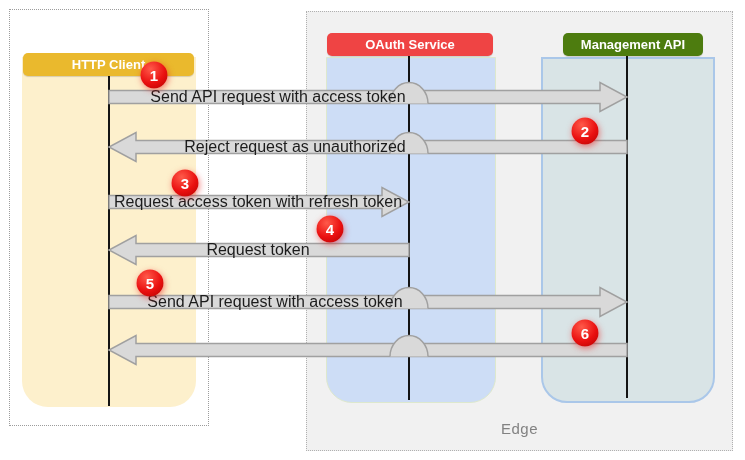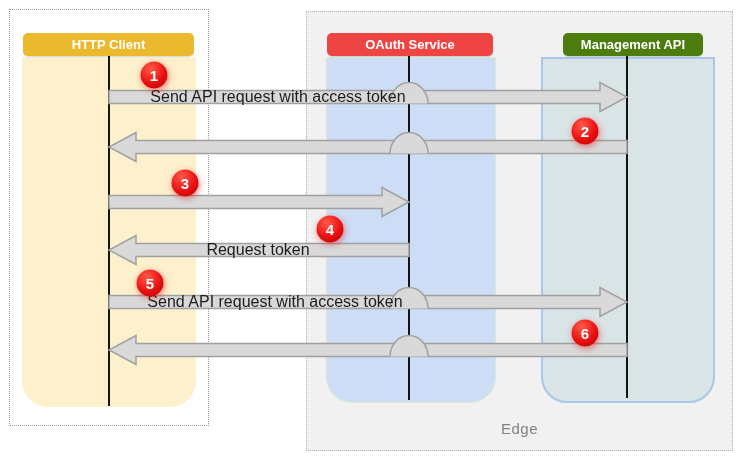--- a/index.html
+++ b/index.html
@@ -29,21 +29,21 @@
   .lifeline { position:absolute; width:2px; background:#141414; }
   .lifeline.http { left:108px; top:56px; height:350px; }
   .lifeline.oauth{ left:408px; top:56px; height:344px; }
   .lifeline.mgmt { left:626px; top:56px; height:342px; }
   
   .lane-header {
     position:absolute; top:33px; height:23px; line-height:23px;
     border-radius:5px; color:#ffffff; font-size:13px; font-weight:bold;
     text-align:center; box-shadow:0 1px 1px rgba(0,0,0,0.15);
   }
-  .lane-header.http { left:23px;  width:171px; background:#eab92d; }
+  .lane-header.http { left:23px;  width:171px; background:#eab92d;margin-top:20px; }
   .lane-header.oauth{ left:327px; width:166px; background:#ef4444; }
   .lane-header.mgmt { left:563px; width:140px; background:#4d7c0f; }
   
   #arrows-svg { position:absolute; left:0; top:0; width:745px; height:460px; }
   .arrow-shape { fill:#d9d9d9; stroke:#a0a0a0; stroke-width:1.5px; }
   
   .msg-label {
     position:absolute; transform:translate(-50%,-50%);
     font-size:16px; color:#1c1c1c; white-space:nowrap;
   }
@@ -86,20 +86,22 @@
       <path d="M 390 308.5 A 19 21 0 0 1 428 308.5" class="arrow-shape"></path>
       <path d="M 627 343.5 L 136 343.5 L 136 335.5 L 109 350 L 136 364.5 L 136 356.5 L 627 356.5 Z" class="arrow-shape"></path>
       <path d="M 390 356.5 A 19 21 0 0 1 428 356.5" class="arrow-shape"></path>
     </svg>
 
   <div class="lane-header http">HTTP Client</div>
   <div class="lane-header oauth">OAuth Service</div>
   <div class="lane-header mgmt">Management API</div>
 
   <div class="msg-label" style="left:278px;top:97px">Send API request with access token</div>
+  <div class="msg-label" style="left:295px;top:147px">Reject request as unauthorized</div>
+  <div class="msg-label" style="left:258px;top:202px">Request access token with refresh token</div>
   <div class="msg-label" style="left:258px;top:250px">Request token</div>
   <div class="msg-label" style="left:275px;top:302px">Send API request with access token</div>
 
   <div class="badge" style="left:154px;top:75px">1</div>
   <div class="badge" style="left:585px;top:131px">2</div>
   <div class="badge" style="left:185px;top:183px">3</div>
   <div class="badge" style="left:330px;top:229px">4</div>
   <div class="badge" style="left:150px;top:283px">5</div>
   <div class="badge" style="left:585px;top:333px">6</div>
 

